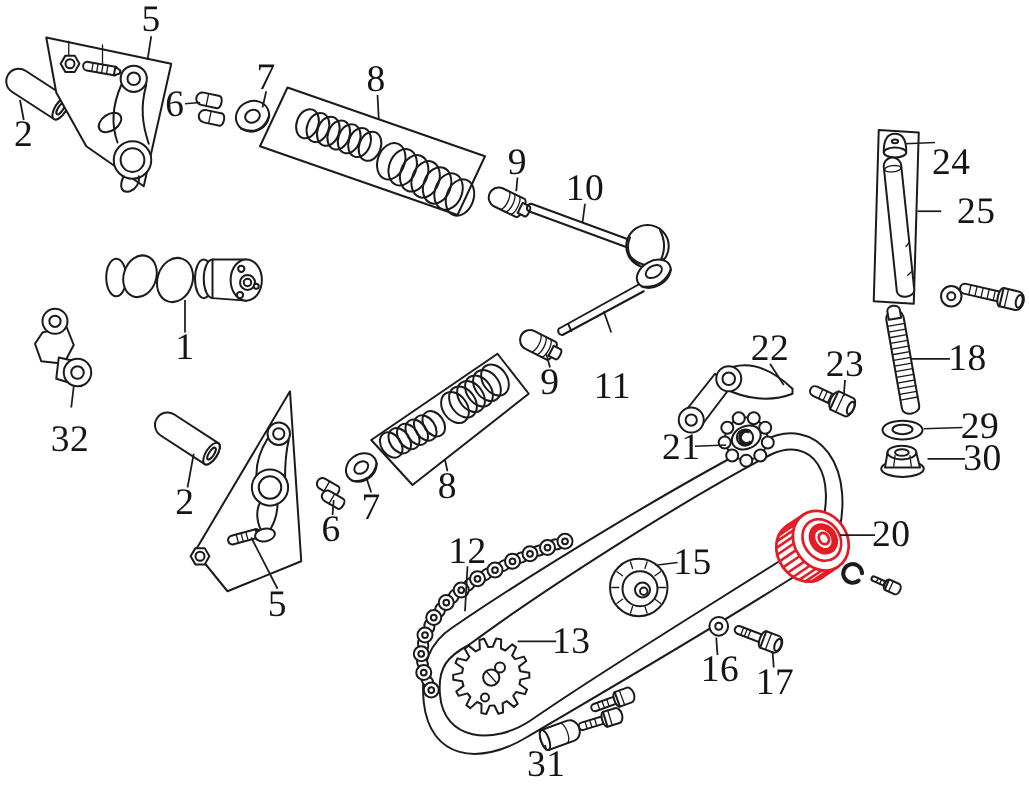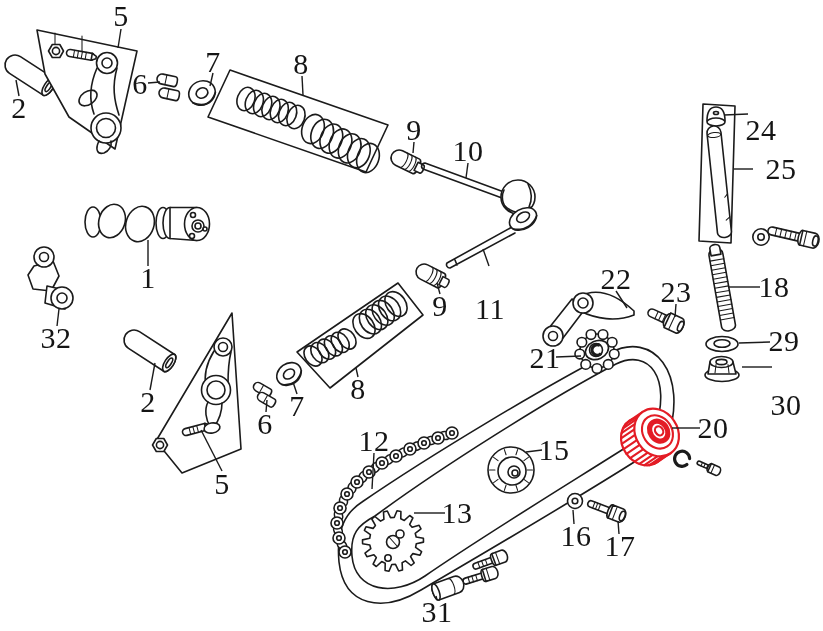--- a/index.html
+++ b/index.html
@@ -483,17 +483,17 @@
       <div class="part-label" style="left: 576px; top: 536px; font-family: Liberation Serif, serif;">16</div>
       <div class="part-label" style="left: 620px; top: 546px;">17</div>
       <div class="part-label" style="left: 713px; top: 428px;">20</div>
       <div class="part-label" style="left: 545px; top: 358px;">21</div>
       <div class="part-label" style="left: 616px; top: 279px;">22</div>
       <div class="part-label" style="left: 676px; top: 292px;">23</div>
       <div class="part-label" style="left: 761px; top: 130px;">24</div>
       <div class="part-label" style="left: 767px; top: 169px; margin-left: 14px;">25</div>
       <div class="part-label" style="left: 774px; top: 287px;">18</div>
       <div class="part-label" style="left: 784px; top: 341px;">29</div>
-      <div class="part-label" style="left: 786px; top: 367px; margin-top: 38px;">30</div>
+      <div class="part-label" style="left: 786px; top: 367px;">30</div>
       <div class="part-label" style="left: 437px; top: 612px;">31</div>
-      <div class="part-label" style="left: 56px; top: 338px;">32</div>
+      <div class="part-label" style="left: 56px; top: 352px;">32</div>
     </div>
 </div>
 
 </body></html>

